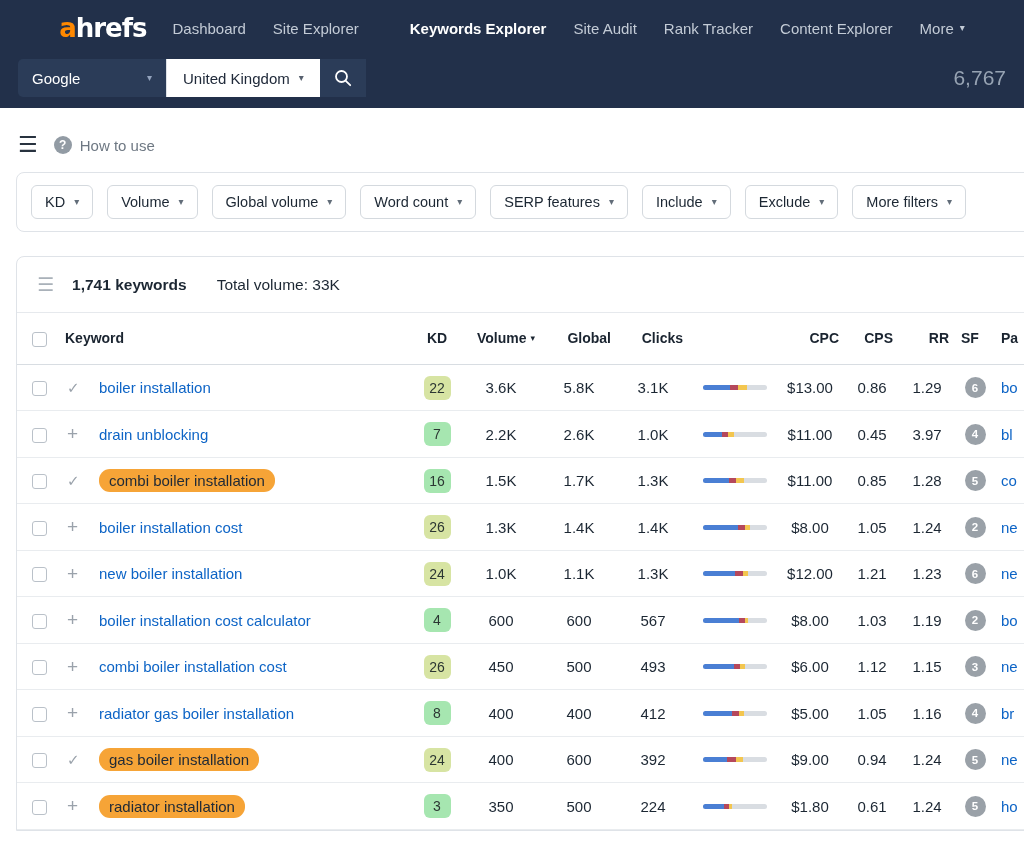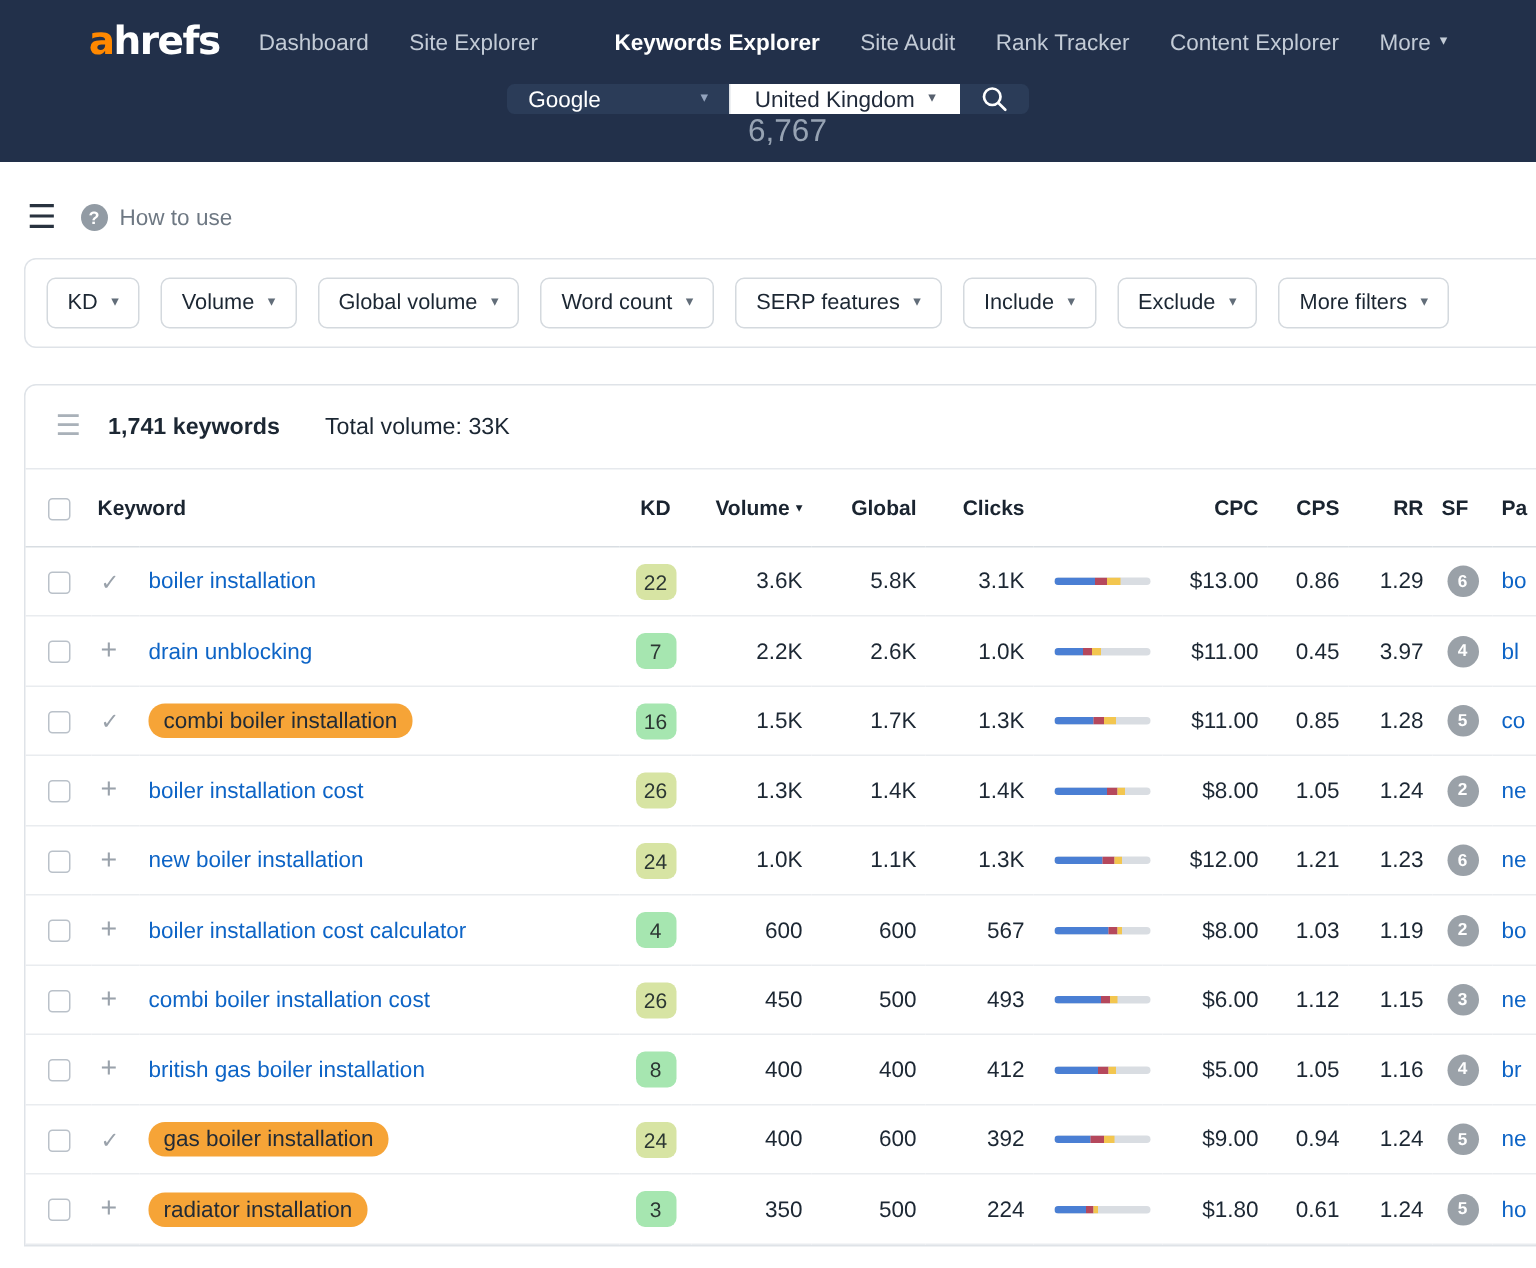--- a/index.html
+++ b/index.html
@@ -43,21 +43,20 @@
   .nav-item.active { color: #ffffff; font-weight: bold; margin-left: 24px; }
   .nav-item .caret { color: #c3cbd6; }
 
   
   .searchrow {
     height: 52px;
     background: var(--navbar-bg, #22304a);
     display: flex;
     align-items: center;
     padding: 0 18px 8px 18px;
-    flex-direction: column;
   }
   .search-bar {
     flex: 1;
     display: flex;
     height: 38px;
     border-radius: 5px;
     overflow: hidden;
     min-width: 0;
   }
   .engine-select {
@@ -248,21 +247,21 @@
     min-width: 27px;
     padding: 4px 4px;
     border-radius: 6px;
     text-align: center;
     font-size: 14px;
     color: #2c3733;
   }
   .kd-badge.kd-green { background: var(--kd-green, #a6e6b0); }
   .kd-badge.kd-lime  { background: var(--kd-lime, #d7e4a3); }
 
-  .td-num { text-align: right; }
+  .td-num { text-align: center; }
   .td-bar { padding-left: 14px; }
   .bar {
     display: flex;
     width: 64px;
     height: 5px;
     border-radius: 3px;
     background: var(--bar-track, #d9dde2);
     overflow: hidden;
   }
   .seg { height: 100%; display: block; }
@@ -564,21 +563,21 @@
     </td>
     <td class="td-num cpc">$6.00</td>
     <td class="td-num cps">1.12</td>
     <td class="td-num rr">1.15</td>
     <td class="td-sf"><span class="sf-badge">3</span></td>
     <td class="td-parent"><a class="parent">ne</a></td>
   </tr>
         <tr>
     <td class="td-check"><span class="checkbox"></span></td>
     <td class="td-action"><span class="action is-plus">+</span></td>
-    <td class="td-kw"><a class="kw">british gas boiler installation</a></td>
+    <td class="td-kw"><a class="kw">radiator gas boiler installation</a></td>
     <td class="td-kd"><span class="kd-badge kd-green">8</span></td>
     <td class="td-num vol">400</td>
     <td class="td-num glob">400</td>
     <td class="td-num clicks">412</td>
     <td class="td-bar">
       <span class="bar">
         <i class="seg seg-blue" style="width: 45%;"></i>
               <i class="seg seg-red" style="width: 12%;"></i>
               <i class="seg seg-yellow" style="width: 7%;"></i>
       </span>

